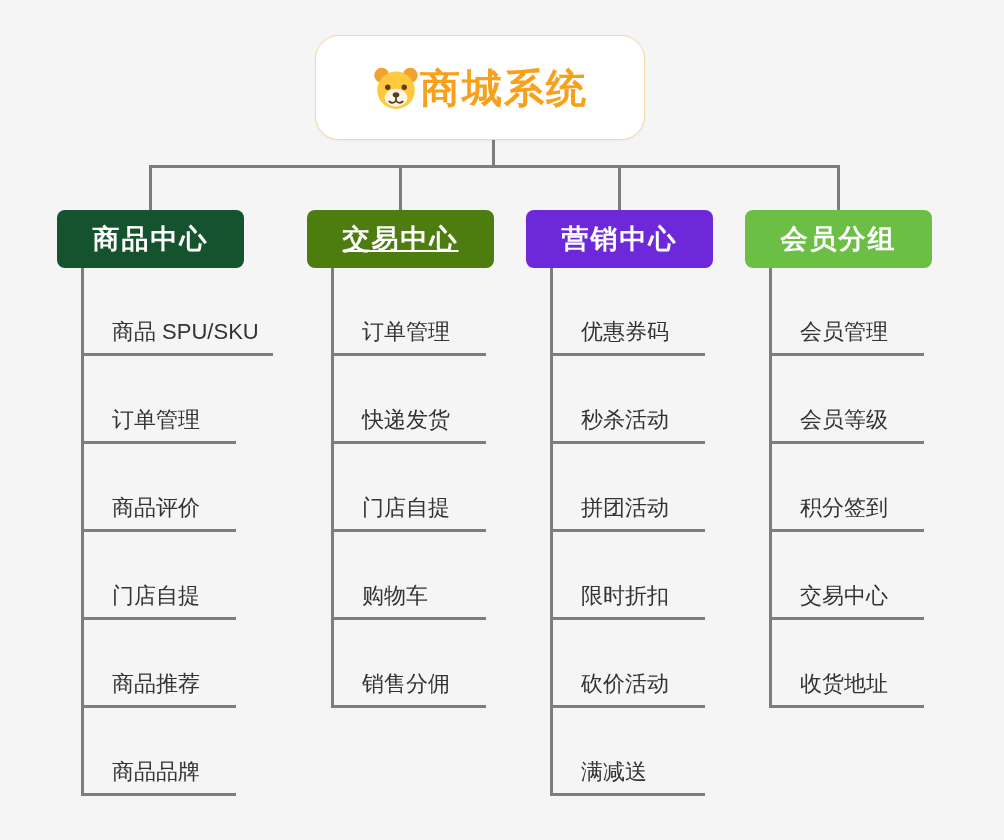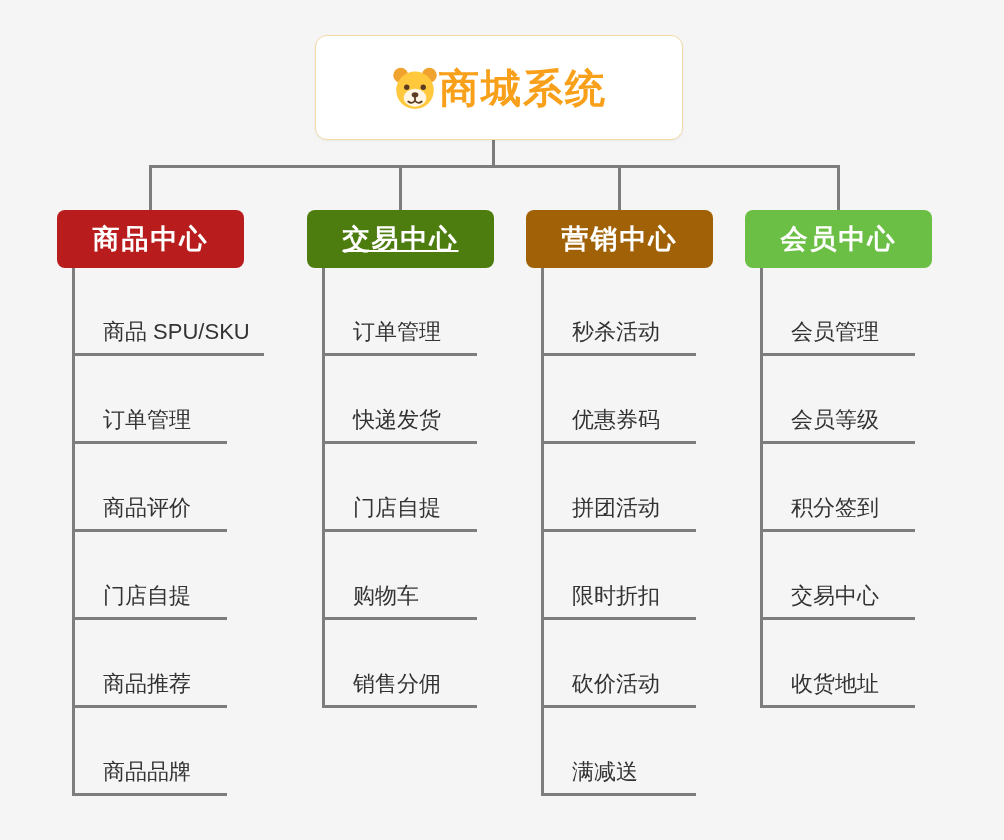--- a/index.html
+++ b/index.html
@@ -14,39 +14,39 @@
   .line{position:absolute;background:#7d7d7d;}
   .root-stem{left:492px;top:140px;width:3px;height:27px;}
   .h-bar{left:149px;top:165px;width:691px;height:3px;}
   .drop{top:165px;width:3px;height:47px;}
   .drop-1{left:149px;}
   .drop-2{left:399px;}
   .drop-3{left:618px;}
   .drop-4{left:837px;}
   
   .root-node{
-    position:absolute;left:315px;top:35px;width:368px;height:105px;
-    background:#ffffff;border:1px solid #f3d9a6;border-radius:12px;
+    position:absolute;left:315px;top:35px;width:330px;height:105px;
+    background:#ffffff;border:1px solid #f3d9a6;border-radius:24px;
     box-shadow:0 1px 3px rgba(0,0,0,0.05);
     display:flex;align-items:center;justify-content:center;
     box-sizing:border-box;
   }
   .root-title{
     font-size:40px;font-weight:bold;color:#f9a01a;letter-spacing:2px;line-height:1;
   }
   .dog{width:48px;height:48px;display:block;}
   
   .column{position:absolute;top:210px;width:187px;}
   .branch-node{
     height:58px;border-radius:8px;
     display:flex;align-items:center;justify-content:center;
     color:#ffffff;font-size:27px;font-weight:bold;letter-spacing:2px;
   }
   .items{
-    margin-left:15px;
+    margin-left:24px;
     border-left:3px solid #7d7d7d;
   }
   .item{
     height:88px;
     min-width:152px;
     width:fit-content;
     box-sizing:border-box;
     border-bottom:3px solid #7d7d7d;
     display:flex;align-items:flex-end;
     padding:0 14px 8px 28px;
@@ -74,21 +74,21 @@
     <ellipse cx="32" cy="45" rx="15" ry="12" fill="#fff6e5"></ellipse>
     <circle cx="21" cy="31" r="3.6" fill="#5b3b22"></circle>
     <circle cx="43" cy="31" r="3.6" fill="#5b3b22"></circle>
     <ellipse cx="32" cy="41" rx="4.5" ry="3.4" fill="#5b3b22"></ellipse>
     <path d="M32 44 v5 M32 49 q-4 5 -9 1 M32 49 q4 5 9 1" fill="none" stroke="#5b3b22" stroke-width="2.4" stroke-linecap="round"></path>
   </svg>
   <span class="root-title">商城系统</span>
 </div>
 
 <div class="column" style="left:57px">
-  <div class="branch-node" style="background: #b91c1c;">商品中心</div>
+  <div class="branch-node" style="background: #14532d;">商品中心</div>
   <div class="items">
     <div class="item">
         <span class="item-label">商品 SPU/SKU</span>
       </div>
     <div class="item">
         <span class="item-label">订单管理</span>
       </div>
     <div class="item">
         <span class="item-label">商品评价</span>
       </div>
@@ -119,45 +119,45 @@
     <div class="item">
         <span class="item-label">购物车</span>
       </div>
     <div class="item">
         <span class="item-label">销售分佣</span>
       </div>
   </div>
 </div>
 
 <div class="column" style="left:526px">
-  <div class="branch-node" style="background: #a16207;">营销中心</div>
+  <div class="branch-node" style="background: #6d28d9;">营销中心</div>
   <div class="items">
     <div class="item">
-        <span class="item-label">秒杀活动</span>
+        <span class="item-label">优惠券码</span>
       </div>
     <div class="item">
-        <span class="item-label">优惠券码</span>
+        <span class="item-label">秒杀活动</span>
       </div>
     <div class="item">
         <span class="item-label">拼团活动</span>
       </div>
     <div class="item">
         <span class="item-label">限时折扣</span>
       </div>
     <div class="item">
         <span class="item-label">砍价活动</span>
       </div>
     <div class="item">
         <span class="item-label">满减送</span>
       </div>
   </div>
 </div>
 
 <div class="column" style="left:745px">
-  <div class="branch-node" style="background: rgb(107, 191, 69);">会员中心</div>
+  <div class="branch-node" style="background: rgb(107, 191, 69);">会员分组</div>
   <div class="items">
     <div class="item">
         <span class="item-label">会员管理</span>
       </div>
     <div class="item">
         <span class="item-label">会员等级</span>
       </div>
     <div class="item">
         <span class="item-label">积分签到</span>
       </div>

